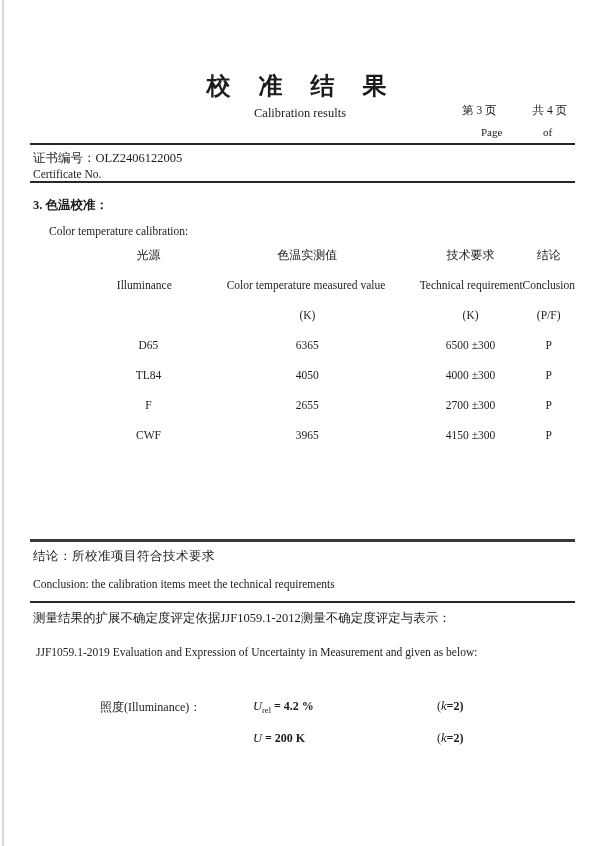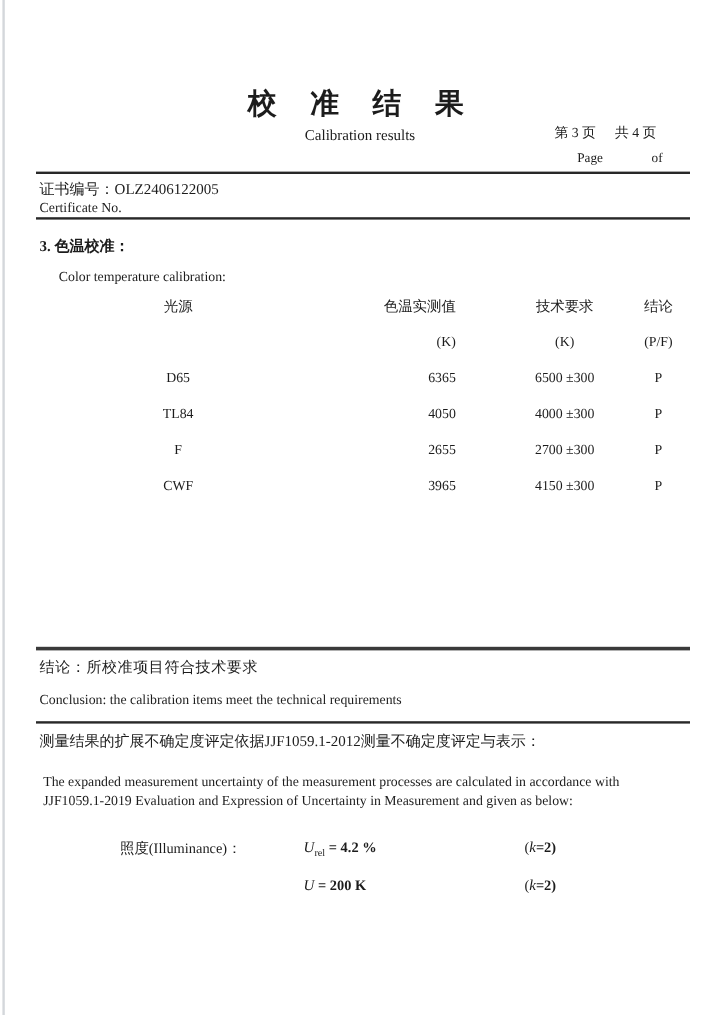--- a/index.html
+++ b/index.html
@@ -18,37 +18,37 @@
   }
   .doc-title {
     left:0; top:70px; width:600px; text-align:center;
     font-size:24px; font-weight:600; letter-spacing:11px;
     padding-left:4px; white-space:nowrap;
   }
   .doc-subtitle {
     left:0; top:106px; width:600px; text-align:center;
     font-size:12.5px; 
   }
-  .pageinfo-cn { left:462px; top:103px; font-size:11.5px; white-space:nowrap; display:flex; gap:16px; }
+  .pageinfo-cn { left:462px; top:103px; font-size:11.5px; white-space:nowrap; display:flex; gap:36px; }
   .pageinfo-en-page { left:481px; top:126px; font-size:11px; }
   .pageinfo-en-of  { left:543px; top:126px; font-size:11px; }
   .rule { left:30px; width:545px; background:#282828; }
   .rule-a { top:143px; height:2px; }
   .rule-b { top:181px; height:1.5px; }
   .rule-c { top:539px; height:2.5px; background:#3a3a3a; }
   .rule-d { top:601px; height:1.5px; }
   .cert-row { left:33px; top:150px; font-size:12.5px; white-space:nowrap; }
   .cert-en  { left:33px; top:168px; font-size:11.5px; }
   .sec-cn { left:33px; top:197px; font-size:12.5px;font-weight:bold; }
   .sec-en { left:49px; top:225px; font-size:11.5px; }
   .cal-table { left:30px; top:240px; width:545px; }
   .trow { display:flex; height:30px; align-items:center; }
   .cell { text-align:center; white-space:nowrap; overflow:visible; }
   .c1 { margin-left:62px; width:120px; }
-  .c2 { margin-left:30px; width:154px;text-align:right; }
+  .c2 { margin-left:30px; width:154px; }
   .c3 { margin-left:39px; width:110px; }
   .c4 { width:56px; }
   .hdr-cn { font-size:12px; }
   .hdr-en { font-size:11.5px; }
   .hdr-unit { font-size:11.5px; }
   .data-cell { font-size:11.5px; }
   .concl-cn { left:33px; top:548px; font-size:12.5px; letter-spacing:0.5px; }
   .concl-en { left:33px; top:578px; font-size:11.5px; }
   .basis-cn { left:33px; top:610px; font-size:12.5px; }
   .uncert-para { left:36px; top:644px; width:525px; font-size:11.5px; line-height:16px; }
@@ -90,20 +90,26 @@
 <div class="abs sec-en">Color temperature calibration:</div>
 
 <div class="abs cal-table">
   <div class="trow">
     <div class="cell c1 hdr-cn">光源</div>
     <div class="cell c2 hdr-cn">色温实测值</div>
     <div class="cell c3 hdr-cn">技术要求</div>
     <div class="cell c4 hdr-cn">结论</div>
   </div>
   <div class="trow">
+    <div class="cell c1 hdr-en">Illuminance</div>
+    <div class="cell c2 hdr-en">Color temperature measured value</div>
+    <div class="cell c3 hdr-en">Technical requirement</div>
+    <div class="cell c4 hdr-en">Conclusion</div>
+  </div>
+  <div class="trow">
     <div class="cell c1 hdr-unit"></div>
     <div class="cell c2 hdr-unit">(K)</div>
     <div class="cell c3 hdr-unit">(K)</div>
     <div class="cell c4 hdr-unit">(P/F)</div>
   </div>
   <div class="trow">
     <div class="cell c1 data-cell">D65</div>
     <div class="cell c2 data-cell">6365</div>
     <div class="cell c3 data-cell">6500 ±300</div>
     <div class="cell c4 data-cell">P</div>
@@ -128,21 +134,20 @@
   </div>
 </div>
 
 <div class="abs rule rule-c"></div>
 <div class="abs concl-cn">结论：所校准项目符合技术要求</div>
 <div class="abs concl-en">Conclusion: the calibration items meet the technical requirements</div>
 <div class="abs rule rule-d"></div>
 
 <div class="abs basis-cn">测量结果的扩展不确定度评定依据JJF1059.1-2012测量不确定度评定与表示：</div>
 <div class="abs uncert-para">
-  <div>The expanded measurement uncertainty of the measurement processes are calculated in accordance with</div>
   <div>JJF1059.1-2019 Evaluation and Expression of Uncertainty in Measurement and given as below:</div>
 </div>
 
 <div class="abs u-row u-row-1">
   <span class="u-label">照度(Illuminance)：</span>
   <span class="u-value"><i class="sym-i">U</i><span class="sym-sub">rel</span>&nbsp;<span class="eq">= 4.2 %</span></span>
   <span class="u-k"><span>(</span><i class="sym-i">k</i><span class="eq">=2)</span></span>
 </div>
 
 <div class="abs u-row u-row-2">

